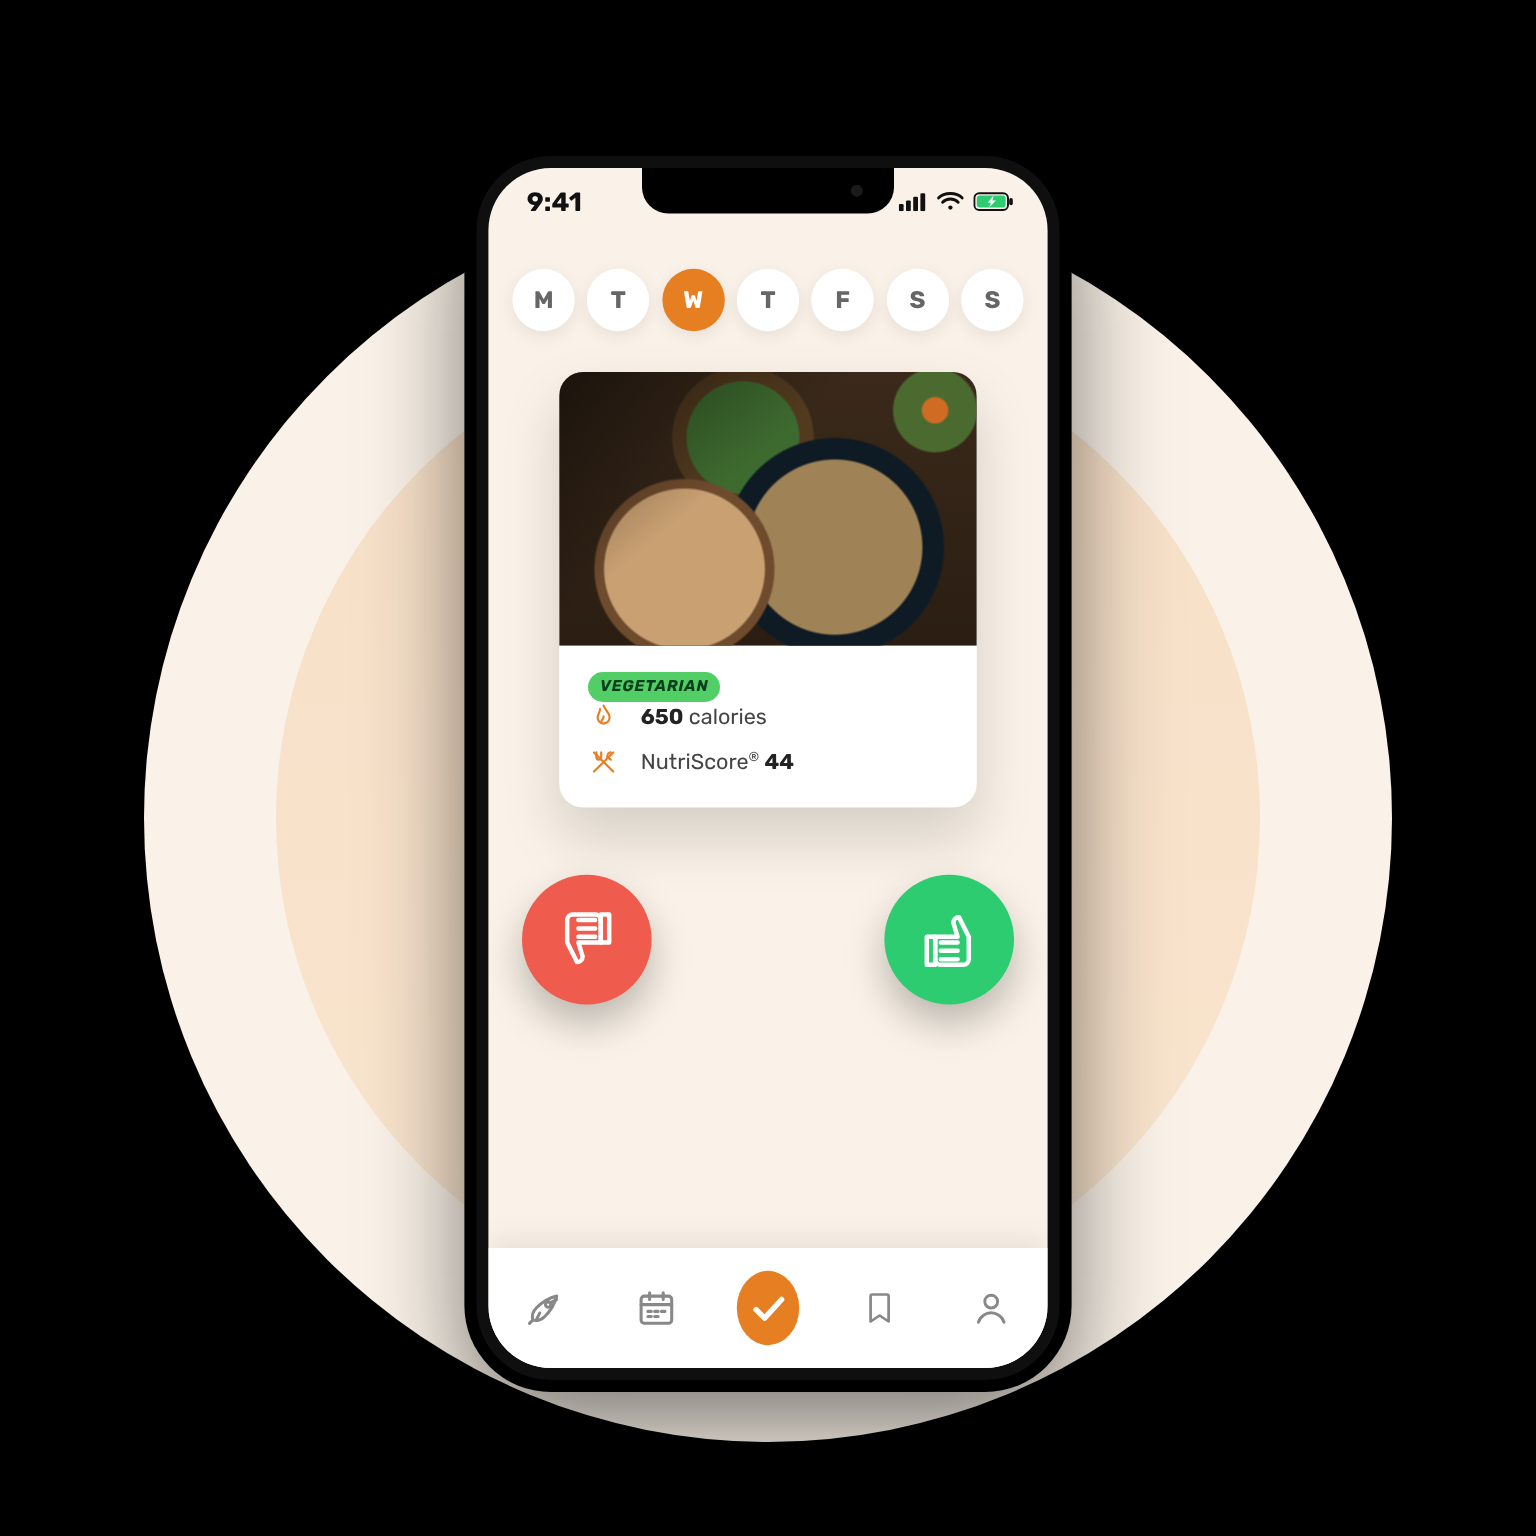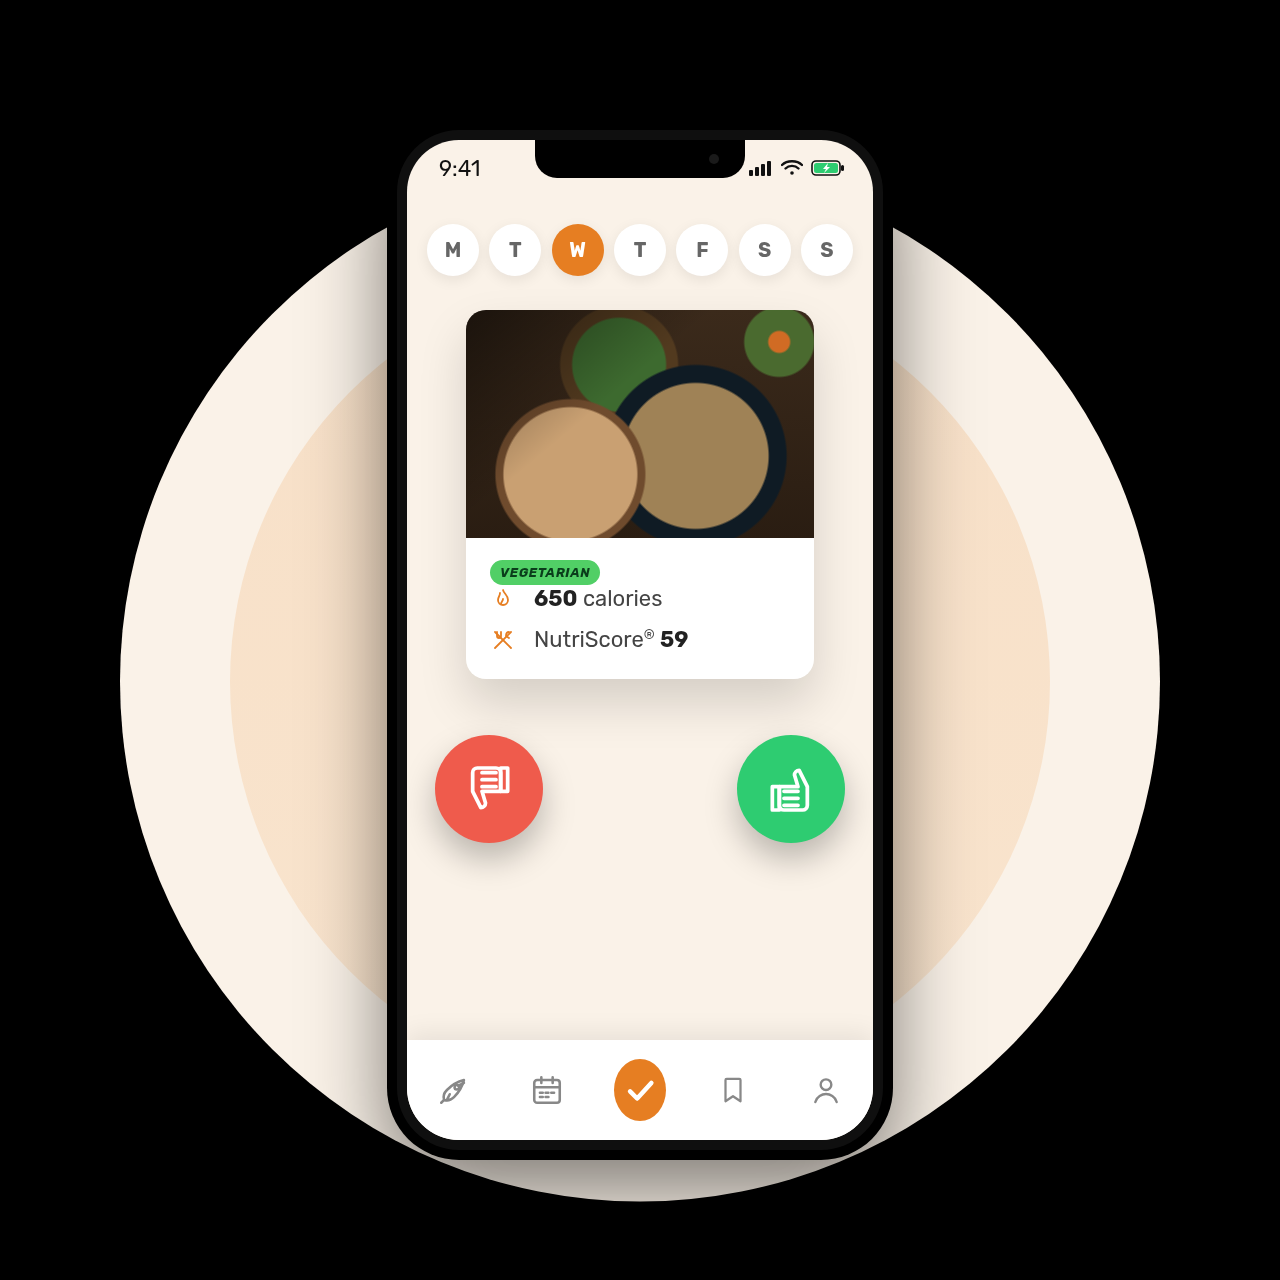--- a/index.html
+++ b/index.html
@@ -93,21 +93,21 @@
     right:26px;top:14px;
   }
 
   .status-bar{
     height:56px;
     display:flex;
     justify-content:space-between;
     align-items:center;
     padding:0 28px 0 32px;
     color:#111;
-    font-weight:400;
+    font-weight:700;
     font-size:22px;
   }
   .status-right{display:flex;align-items:center;gap:8px;}
   .status-right svg{display:block;}
 
   
   .week{
     display:flex;
     justify-content:space-between;
     padding:28px 20px 10px;
@@ -161,21 +161,21 @@
     text-transform:uppercase;
     font-style:italic;
   }
   .title{
     margin:16px 0 18px;
     font-size:26px;
     font-weight:700;
     color:var(--text);
   }
   .facts{display:flex;flex-direction:column;gap:14px;}
-  .fact{display:flex;align-items:center;gap:18px;color:#444;font-size:22px;}
+  .fact{display:flex;align-items:center;gap:18px;color:#444;font-size:18px;}
   .fact .ic{width:26px;display:flex;justify-content:center;}
   .fact b{font-weight:700;color:#222;}
   .fact svg{stroke:var(--orange);}
 
   
   .actions{
     padding:56px 28px 0;
     display:flex;
     justify-content:space-between;
   }
@@ -274,21 +274,21 @@
             <span class="ic">
               <svg width="24" height="24" viewBox="0 0 24 24" fill="none" stroke-width="1.8" stroke-linecap="round" stroke-linejoin="round">
                 <path d="M4 4l16 16"></path>
                   <path d="M20 4L4 20"></path>
                 <path d="M6 4v4a2 2 0 0 0 4 0V4"></path>
                 <path d="M18 4c-2 0-3 2-3 4l3 2"></path>
               </svg>
             </span>
             <span>
               <span>NutriScore</span><sup style="font-size:.6em">®</sup>
-              <b>59</b>
+              <b>44</b>
             </span>
           </div>
         </div>
       </div>
     </div>
 
     <div class="actions">
       <div class="act dislike">
         <svg width="56" height="56" viewBox="0 0 24 24" fill="none" stroke="#fff" stroke-width="1.6" stroke-linecap="round" stroke-linejoin="round">
           <path d="M17 3h3v10h-3z"></path>

